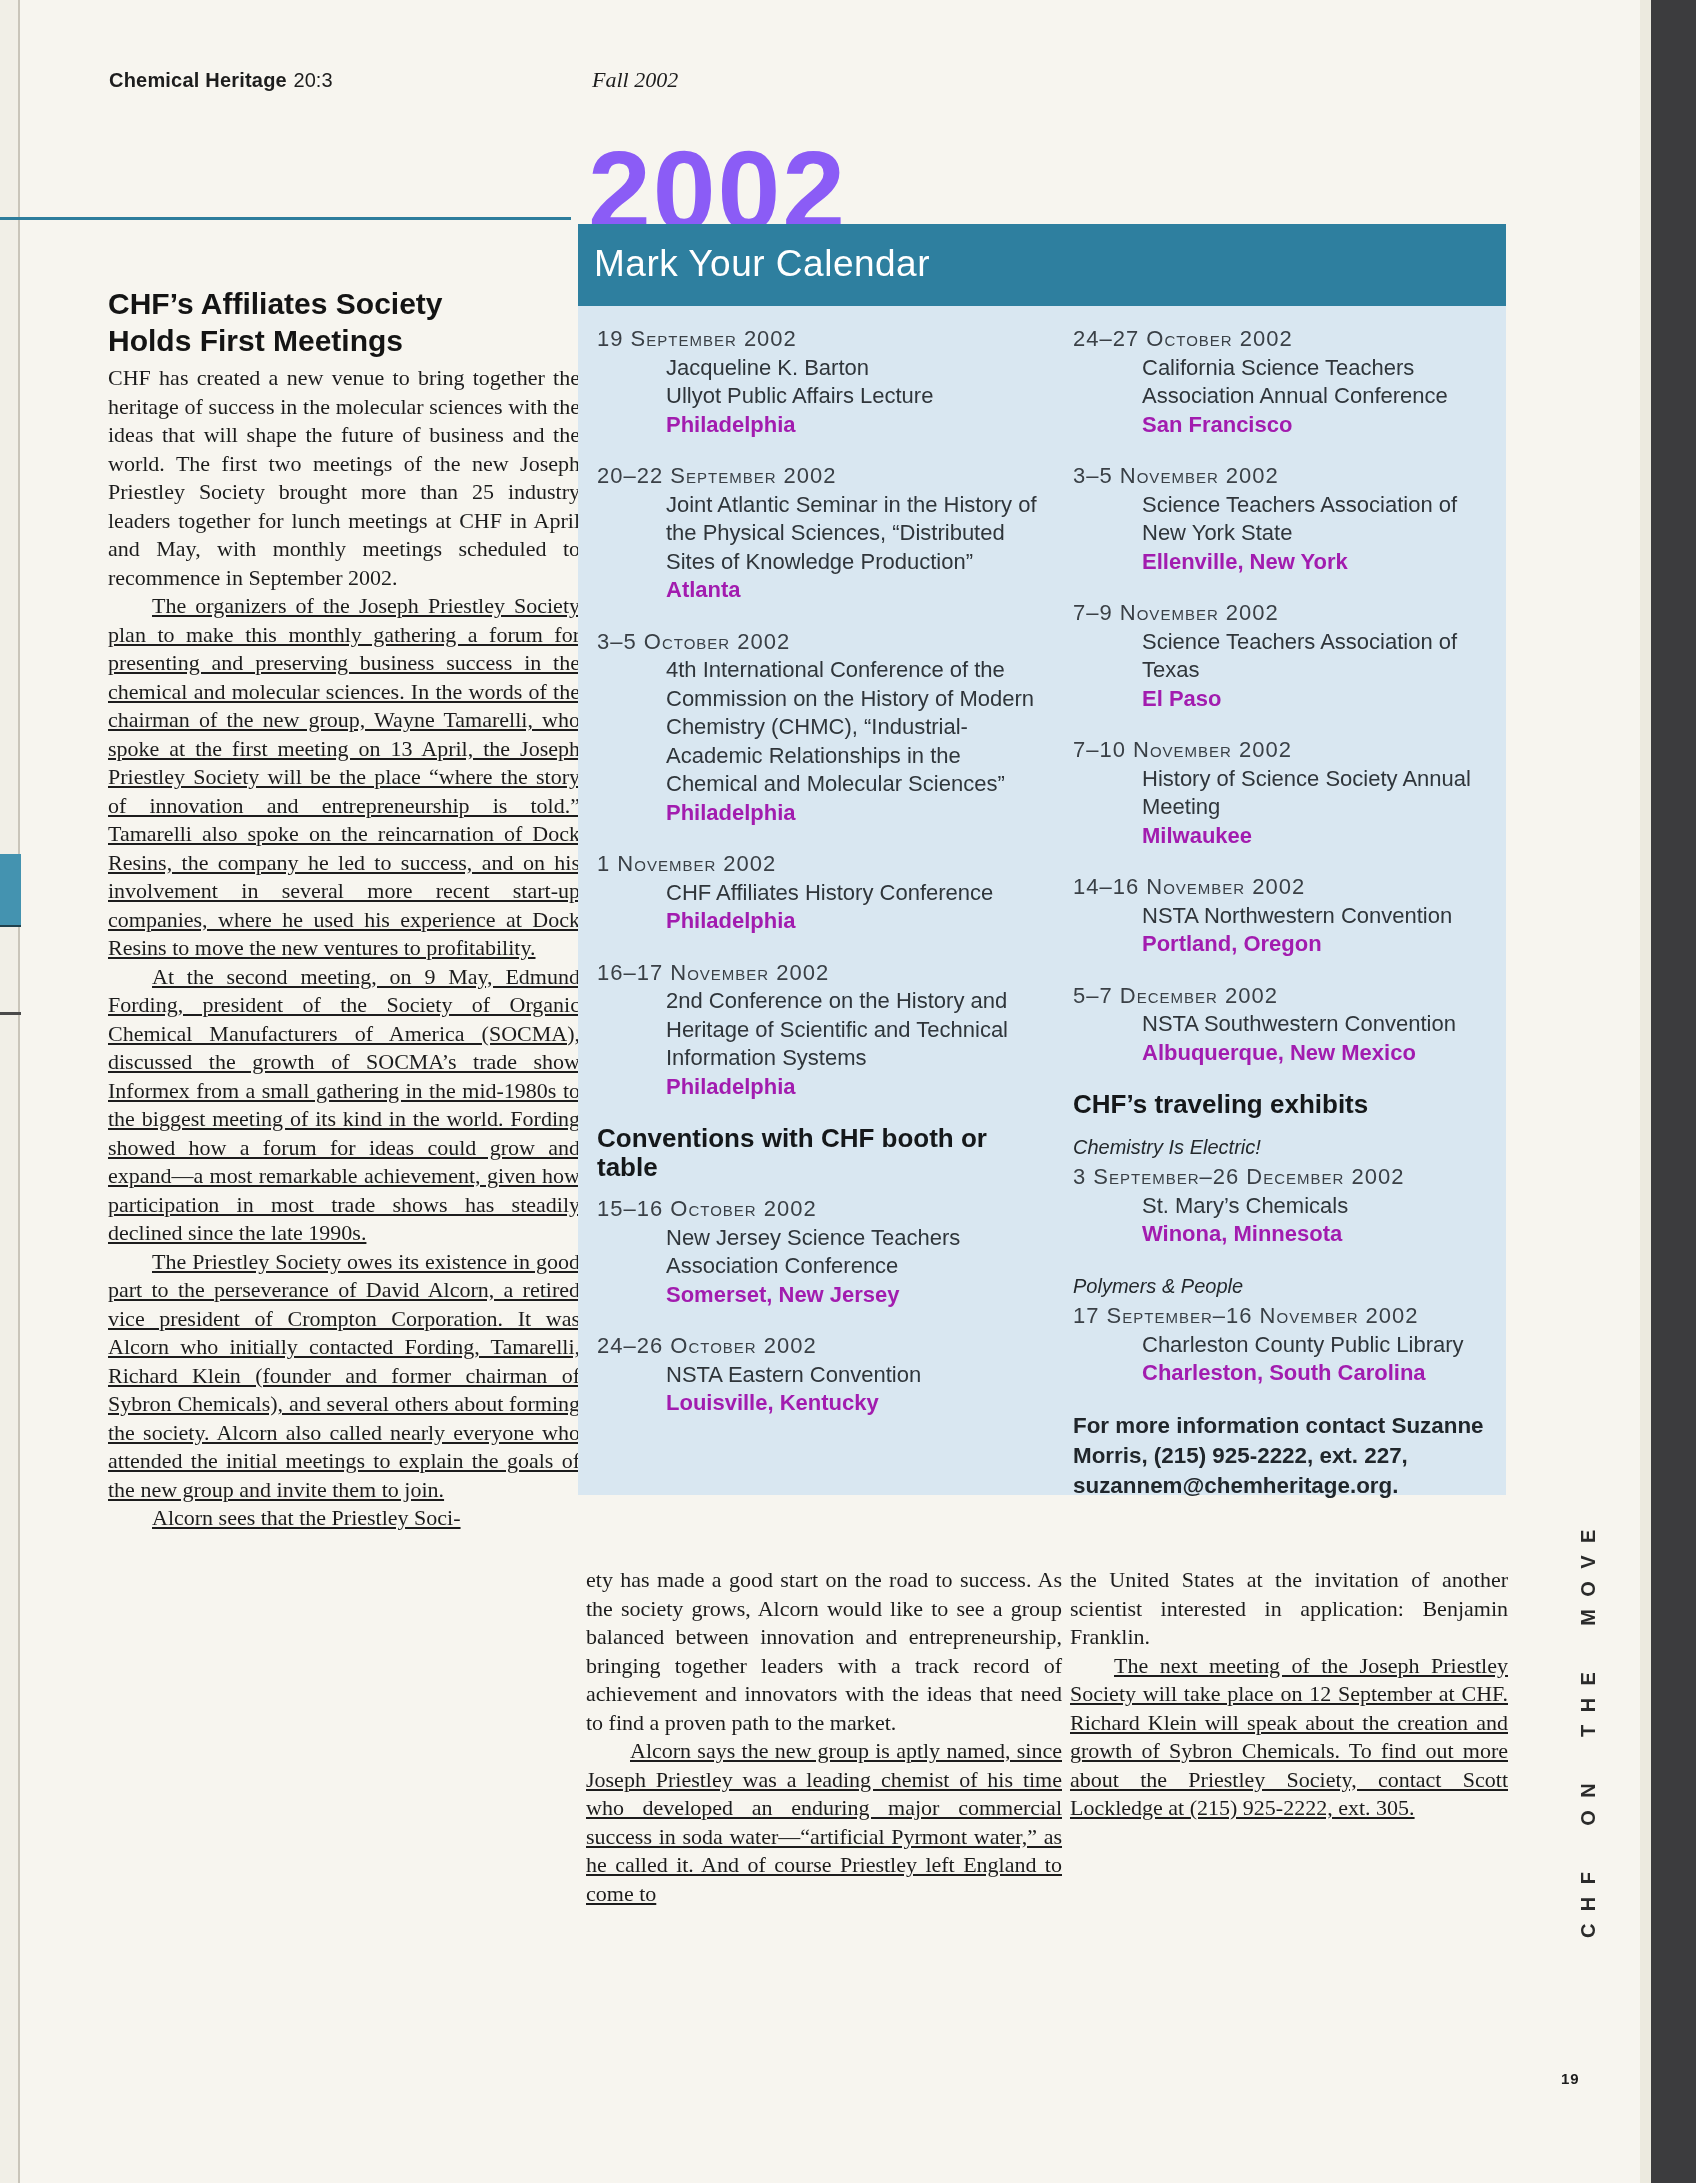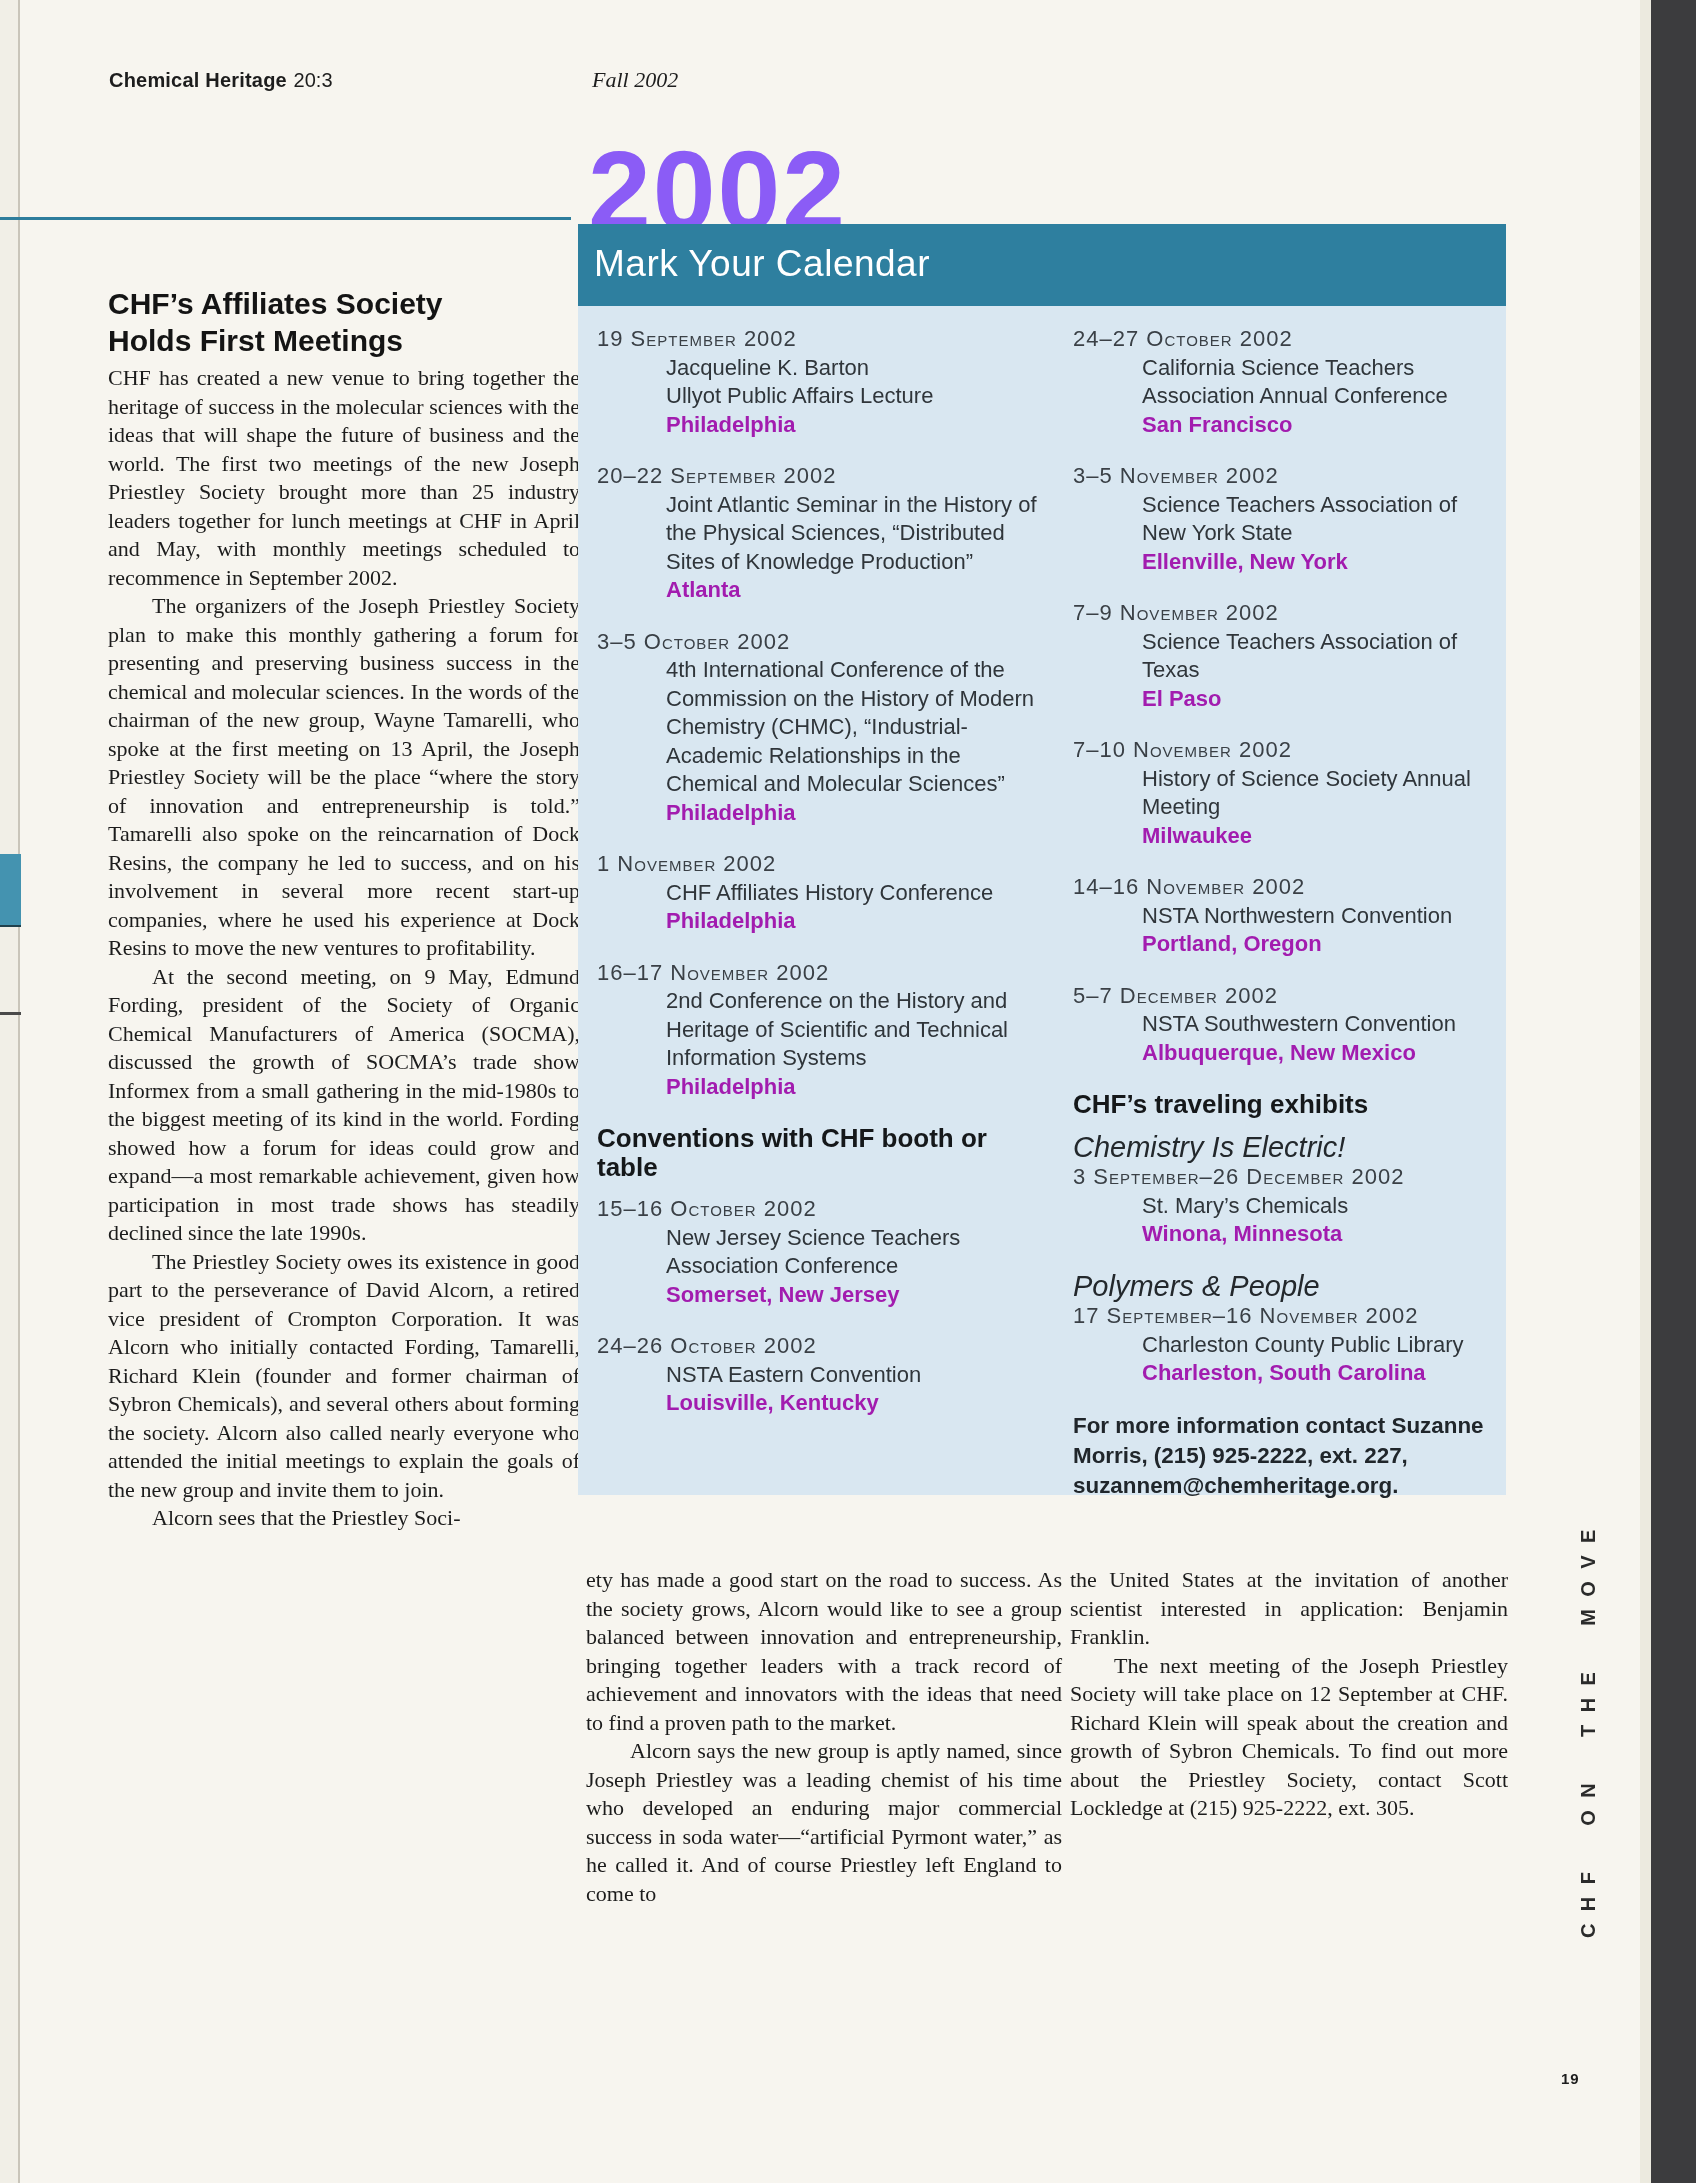--- a/index.html
+++ b/index.html
@@ -37,34 +37,34 @@
   }
   .cal-col   { position:absolute; top:101px; font-size:22px; line-height:28.5px; color:#2f353a; }
   .cal-left  { left:19px;  width:452px; }
   .cal-right { left:495px; width:423px; }
   .cal-heading { font-weight:bold; font-size:26px; color:#15181a; margin:1.9px 0 14.3px 0; }
   .cal-heading.mt { margin-top:23px; }
   .cal-event { margin-bottom:23px; }
   .ev-date { font-variant:small-caps; letter-spacing:1px; color:#3a4046; }
   .ev-ind  { margin-left:69px; }
   .ev-city { font-weight:bold; color:#a21caf; }
-  .ex-title { font-style:italic; font-size:29px; color:#23282c; margin-bottom:1.9px; }
+  .ex-title { font-style:italic; font-size:20px; color:#23282c; margin-bottom:1.9px; }
   .cal-contact { font-weight:bold; font-size:22.4px; line-height:30px; color:#20262b; margin-top:8.6px; }
 
   
   .article-title {
     position:absolute; left:108px; top:285px; width:476px;
     font-size:30px; font-weight:bold; line-height:37px; color:#141414;
   }
   .body-col {
     position:absolute; font-family:"Liberation Serif", serif;
     font-size:22px; line-height:28.5px; color:#1c1c1c; text-align:justify;
   }
   .body-col p { margin:0; }
-  .body-col p.indent { text-indent:44px; }
+  .body-col p.indent { text-indent:44px;text-decoration:underline; }
   .col1 { left:108px;  top:364px;  width:472px; }
   .col2 { left:586px; top:1566px; width:476px; }
   .col3 { left:1070px; top:1566px; width:438px; }
 
   
   .vertical-label {
     position:absolute; left:1407px; top:1747px; width:362px; height:20px; line-height:20px;
     transform:rotate(-90deg); transform-origin:center;
     font-weight:bold; font-size:20px; letter-spacing:12.4px; word-spacing:16px;
     color:#2b2b2b; text-align:center; white-space:nowrap;

